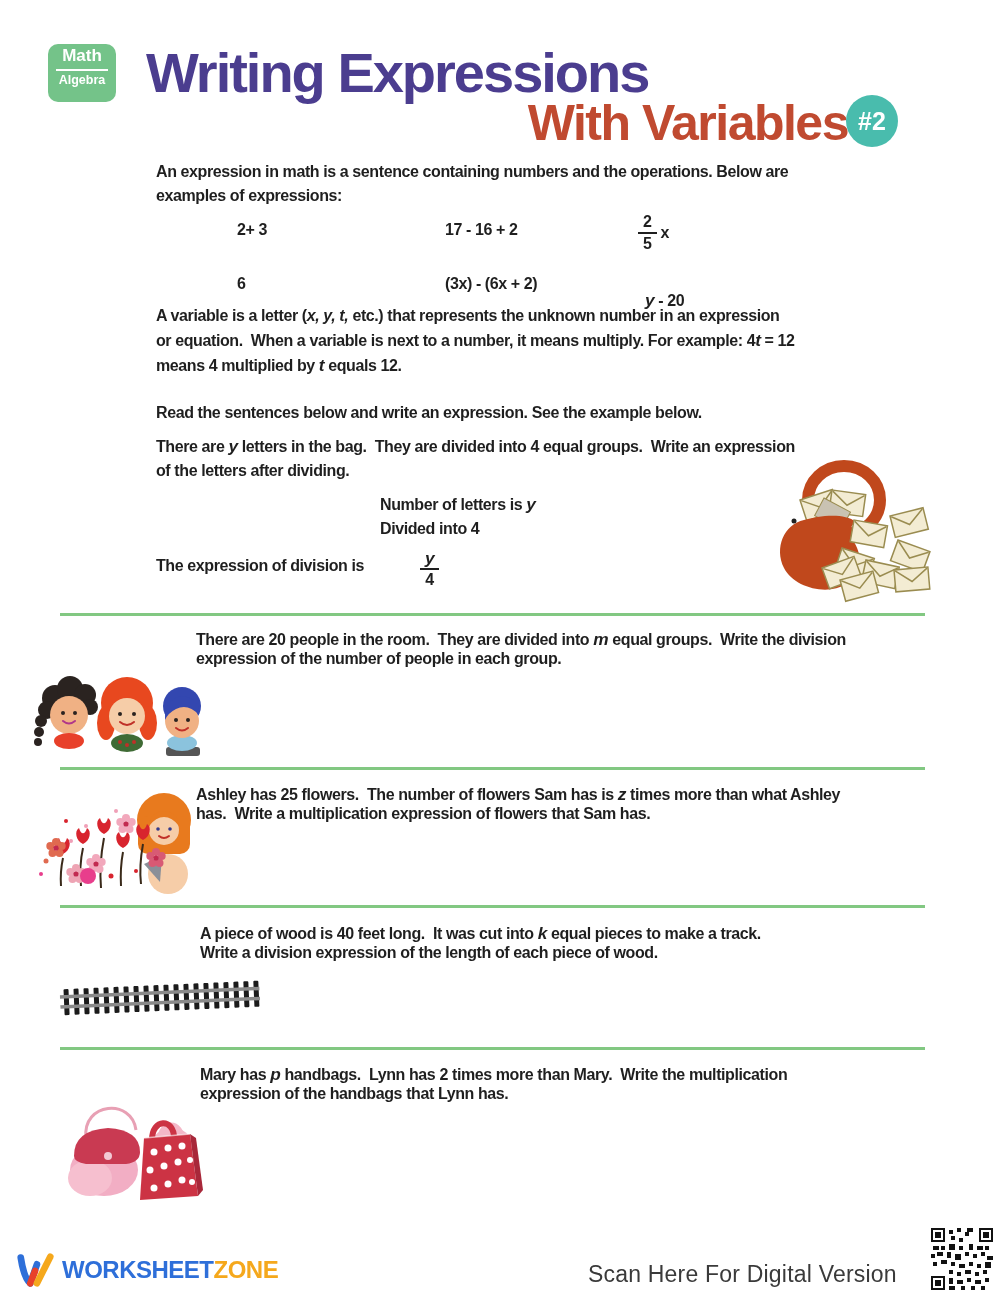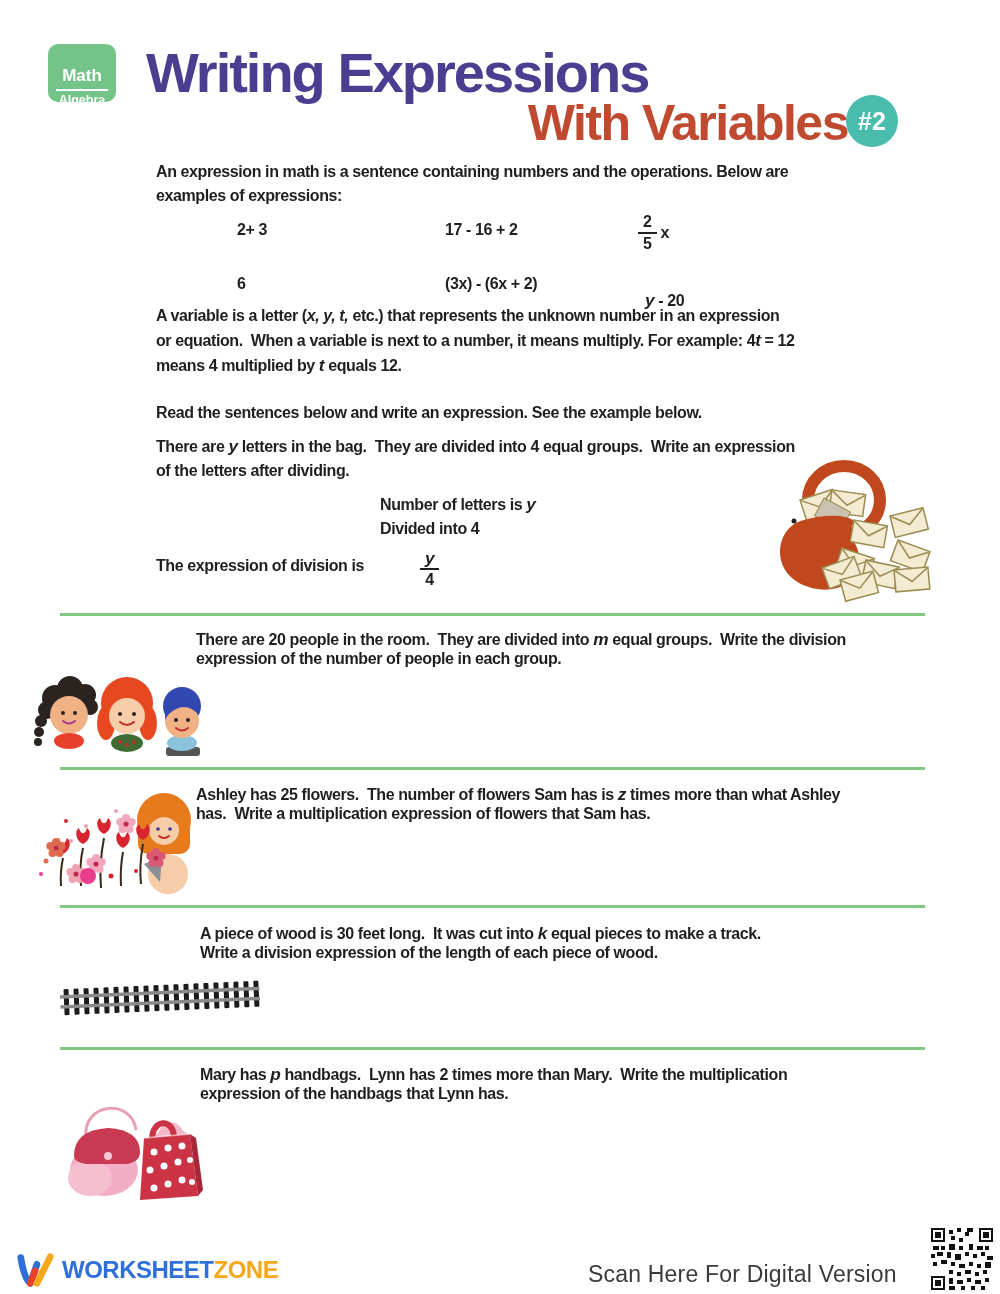--- a/index.html
+++ b/index.html
@@ -13,21 +13,21 @@
         font-family:"Liberation Sans",sans-serif;color:var(--text-dark);}
   .abs{position:absolute;}
   .t{white-space:pre-wrap;}
   .bodytext{font-size:16px;font-weight:700;letter-spacing:-0.4px;line-height:24px;}
   .probtext{font-size:16px;font-weight:700;letter-spacing:-0.4px;line-height:19px;}
   .i{font-style:italic;margin-top:44px;}
   .v{font-style:italic;font-weight:800;font-size:1.08em;}
 
   
   .badge{left:48px;top:44px;width:68px;height:58px;background:var(--badge-green);
-         border-radius:10px;color:#fff;text-align:center;padding-top:22px;}
+         border-radius:10px;color:#fff;text-align:center;padding-top:2px;}
   .badge-subject{font-size:17px;font-weight:700;line-height:20px;}
   .badge-divider{width:52px;height:2px;background:#fff;margin:3px auto 2px auto;}
   .badge-topic{font-size:12.5px;font-weight:700;}
   .title1{left:146px;top:40px;margin:0;font-size:56px;font-weight:700;letter-spacing:-2px;
           color:var(--title-purple);}
   .title2{left:398px;top:94px;margin:0;width:450px;text-align:right;font-size:50px;
           font-weight:700;letter-spacing:-1.5px;color:var(--title-red);}
   .title-num{left:846px;top:95px;width:52px;height:52px;border-radius:50%;
              background:var(--number-teal);color:#fff;font-size:25px;font-weight:700;
              text-align:center;line-height:52px;}
@@ -240,21 +240,21 @@
       <circle cx="45" cy="55" r="2" fill="#f0a0b8"></circle>
     <circle cx="85" cy="90" r="2.5" fill="#d8242e"></circle>
       <circle cx="15" cy="88" r="2" fill="#e83e8c"></circle>
     <circle cx="110" cy="85" r="2" fill="#d8242e"></circle>
       <circle cx="60" cy="40" r="2" fill="#f0a0b8"></circle>
     <circle cx="90" cy="25" r="2" fill="#f0a0b8"></circle>
       <circle cx="40" cy="35" r="2" fill="#d8242e"></circle>
   </svg>
 
   <div class="abs probtext p3">
-    <span class="t">A piece of wood is 30 feet long.  It was cut into </span><span class="v">k</span><span class="t"> equal pieces to make a track.</span><br>
+    <span class="t">A piece of wood is 40 feet long.  It was cut into </span><span class="v">k</span><span class="t"> equal pieces to make a track.</span><br>
     <span class="t">Write a division expression of the length of each piece of wood.</span>
   </div>
   <svg class="abs track-illo" width="200" height="38" viewBox="0 0 200 38">
     <g fill="#1b1b1b">
       <rect x="4" y="5" width="5" height="26" rx="1"></rect>
         <rect x="14" y="5" width="5" height="26" rx="1"></rect>
       <rect x="24" y="5" width="5" height="26" rx="1"></rect>
         <rect x="34" y="5" width="5" height="26" rx="1"></rect>
       <rect x="44" y="5" width="5" height="26" rx="1"></rect>
         <rect x="54" y="5" width="5" height="26" rx="1"></rect>

